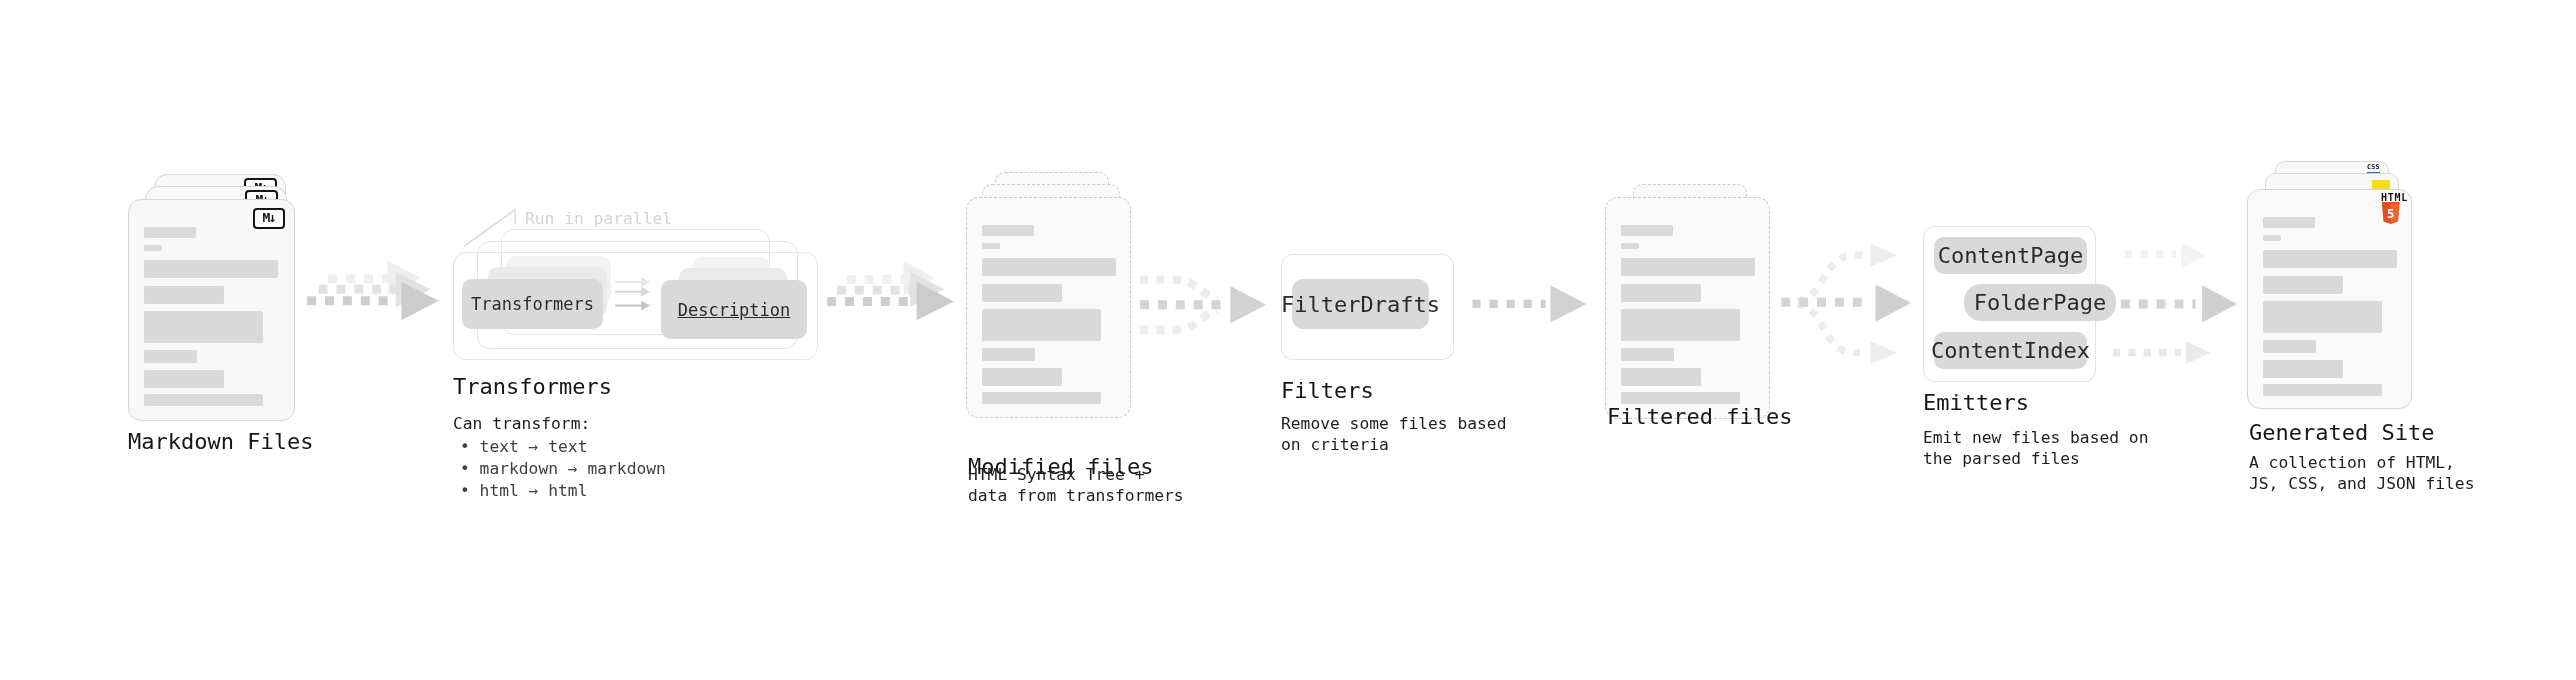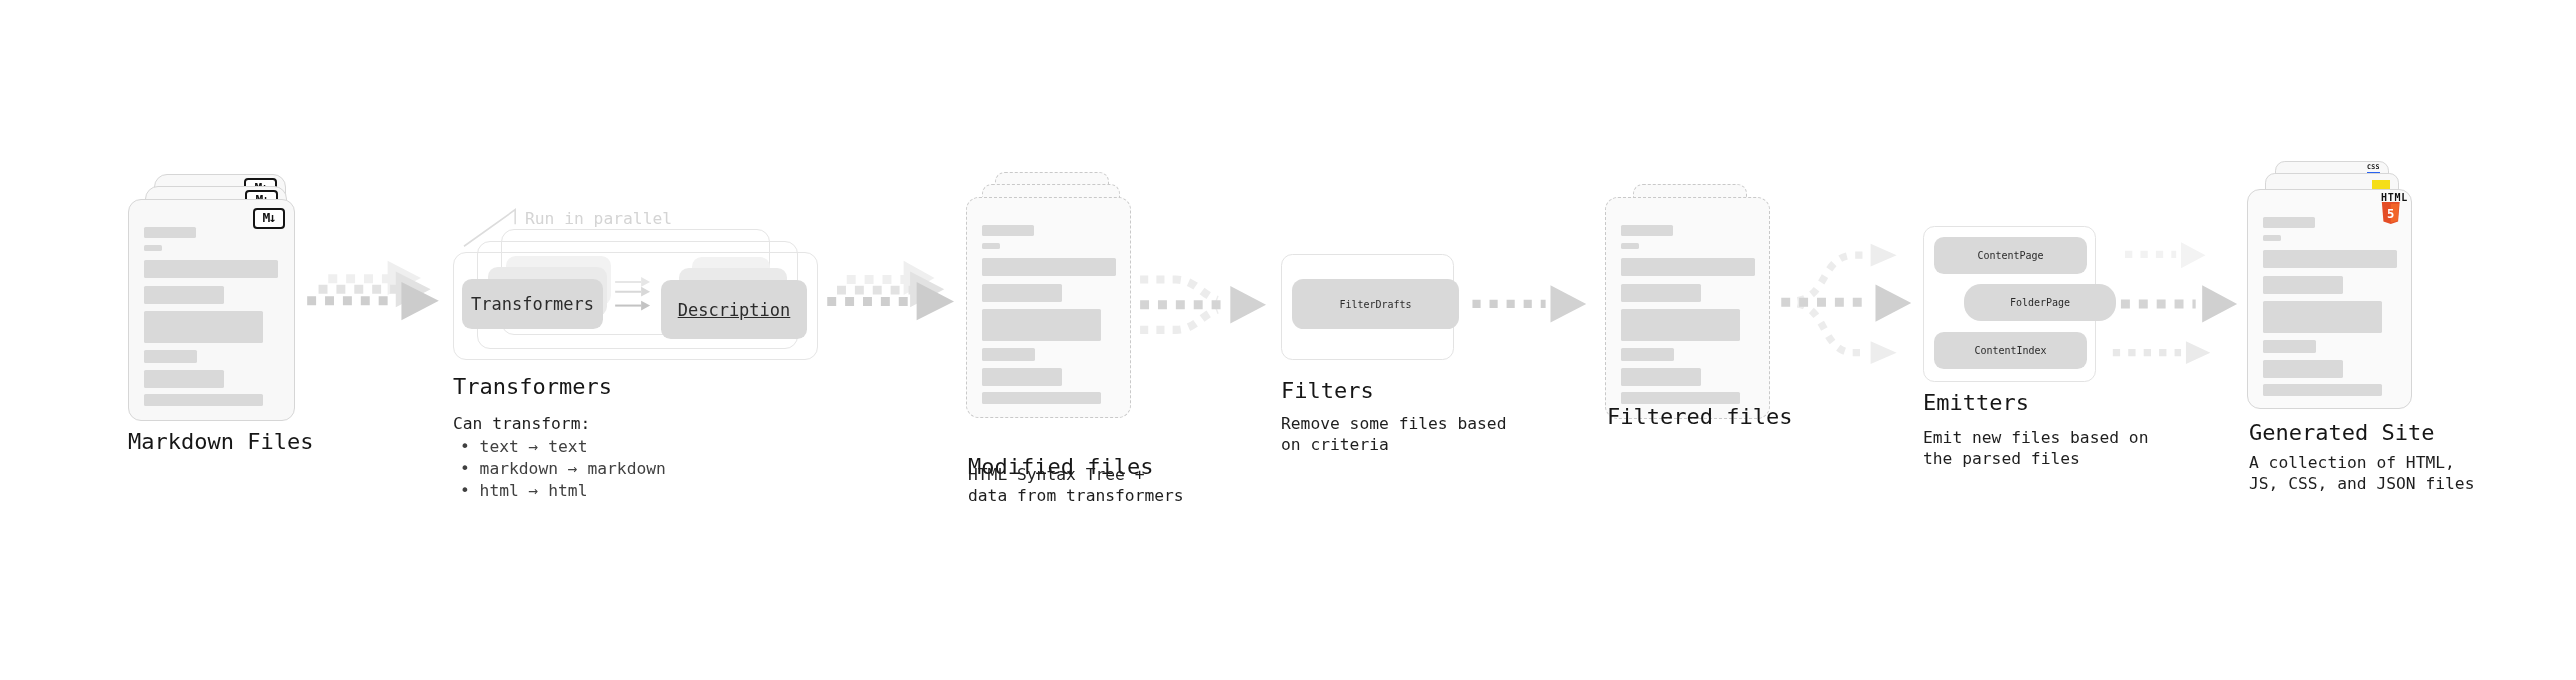--- a/index.html
+++ b/index.html
@@ -37,21 +37,21 @@
 
   
   .tbox{position:absolute;border:1.6px solid #e5e5e5;border-radius:13px;background:transparent;box-sizing:border-box;}
   .panel{position:absolute;background:#fff;border:1.6px solid #e3e3e3;border-radius:11.4px;box-sizing:border-box;}
 
   
   .pill{position:absolute;background:#d9d9d9;border-radius:9.8px;display:flex;align-items:center;
         justify-content:center;font-size:17px;color:#2b2b2b;white-space:nowrap;}
   .pill.g1{background:#eaeaea;color:transparent;}
   .pill.g2{background:#f2f2f2;color:transparent;}
-  .pill.small{font-size:10px;}
+  .pill.small{font-size:22px;}
 
   
   .stage-title{position:absolute;font-size:22px;font-weight:500;color:#161616;white-space:nowrap;}
   .stage-desc{position:absolute;font-size:16.3px;line-height:21px;color:#1e1e1e;white-space:pre-line;}
   .note{position:absolute;font-size:16.3px;color:#d4d4d4;white-space:nowrap;}
   .bullets{position:absolute;margin:0;padding:0;list-style:none;font-size:16.3px;line-height:22px;color:#404040;}
   .bullets li::before{content:"• ";}
 
   svg.arrows{position:absolute;left:0;top:0;}
 </style>
@@ -183,21 +183,21 @@
           <div class="bar"></div>
       </div>
     </div>
     <div class="stage-title" style="left:968px;top:454px;">Modified files</div>
     <div class="stage-desc" style="left:968px;top:464px;">HTML Syntax Tree +
 data from transformers</div>
   </div>
 
   <div>
     <div class="panel" style="left:1281px;top:254px;width:173px;height:106px;"></div>
-    <div class="pill small" style="left:1292px;top:279px;width:167px;height:50px;border-radius:11.4px;">FilterDrafts</div>
+    <div class="pill small" style="left:1292px;top:279px;width:137px;height:50px;border-radius:11.4px;">FilterDrafts</div>
     <div class="stage-title" style="left:1281px;top:378px;">Filters</div>
     <div class="stage-desc" style="left:1281px;top:413px;">Remove some files based
 on criteria</div>
   </div>
 
   <div>
     <div class="doc dashed flap" style="left:1633px;top:184px;width:114px;height:57px;"></div>
     <div class="doc dashed" style="left:1605px;top:197px;width:165px;height:222px;">
       <div class="bars">
         <div class="bar"></div>

